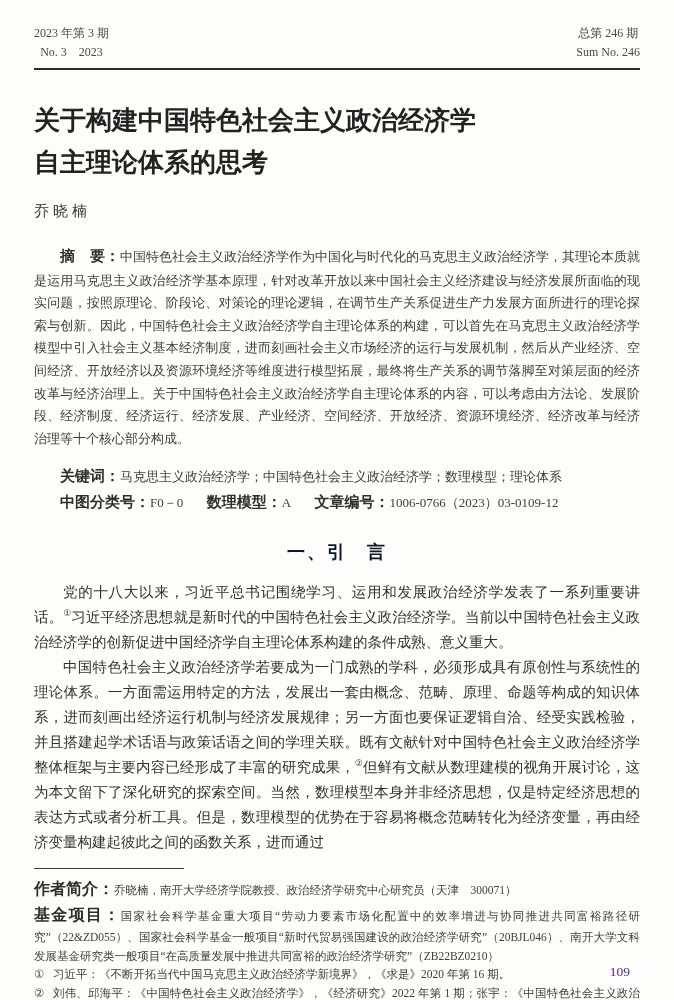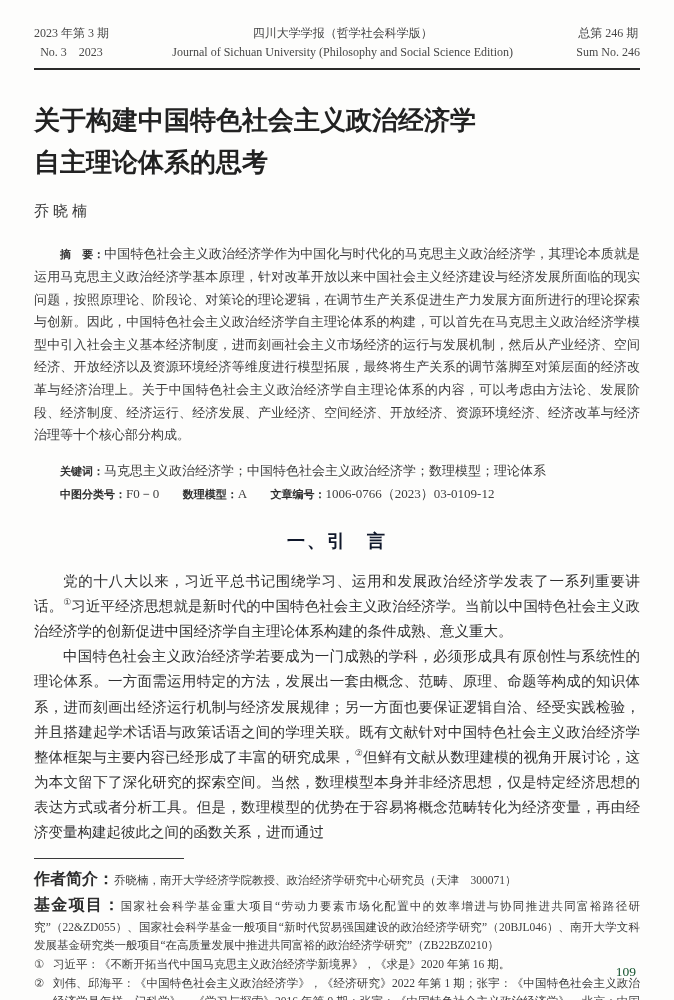--- a/index.html
+++ b/index.html
@@ -20,51 +20,47 @@
   .jheader .blk.center{flex:1;padding:0 8px;}
   .header-rule{border:none;border-top:2.5px solid #2a2a2a;margin:7px 0 0 0;}
   
   .column-tag{margin-top:20px;font-size:13px;font-weight:bold;font-style:italic;letter-spacing:1px;color:#383838;}
   
   .title{margin-top:30px;font-weight:bold;font-size:26px;line-height:1.62;color:#222;}
   .author{margin-top:18px;text-align:left;font-size:15px;letter-spacing:4px;color:#3a3a3a;}
   
   .abstract{margin-top:22px;font-size:13px;line-height:1.74;text-align:justify;text-indent:2em;color:#3c3c3c;}
   .meta-line{font-size:13px;line-height:1.74;text-indent:2em;text-align:justify;color:#3c3c3c;margin:0;}
-  .blabel{font-weight:bold;font-family:"Liberation Sans","DejaVu Sans",sans-serif;font-size:11px;color:#2e2e2e;}
+  .blabel{font-weight:bold;font-family:"Liberation Sans","DejaVu Sans",sans-serif;font-size:15px;color:#2e2e2e;}
   .clc-pair{margin-right:1.8em;white-space:nowrap;}
   .clc-pair:last-child{margin-right:0;}
   
   .section-heading{margin:24px 0 16px 0;text-align:center;font-weight:bold;font-size:18px;letter-spacing:2px;color:#0f172a;}
   .body-para{margin:0;font-size:14.5px;line-height:1.73;text-align:justify;text-indent:2em;color:#303030;}
   .body-para sup{font-size:9px;line-height:0;}
   
   .fn-divider{width:150px;border:none;border-top:1.5px solid #3a3a3a;margin:13px 0 7px 0;}
   .footnotes{font-size:11.5px;line-height:1.62;color:#3c3c3c;}
   .footnotes .blabel{font-size:16px;}
   .fn-line{margin:0;text-align:justify;}
   .fn-item{display:flex;}
   .fn-item .fn-marker{flex:0 0 19px;}
   .fn-item .fn-text{flex:1;text-align:justify;}
   
-  .page-number{position:absolute;right:38px;bottom:20px;font-size:13.5px;color:#14532d;}
+  .page-number{position:absolute;right:44px;bottom:20px;font-size:13.5px;color:#4c1d95;}
 </style>
 </head>
 <body>
 
 <div class="page">
 
   <div class="jheader">
     <div class="blk">
       <div>2023 年第 3 期</div>
       <div>No. 3　2023</div>
-    </div>
-    <div class="blk center">
-      <div>四川大学学报（哲学社会科学版）</div>
-      <div>Journal of Sichuan University (Philosophy and Social Science Edition)</div>
     </div>
     <div class="blk">
       <div>总第 246 期</div>
       <div>Sum No. 246</div>
     </div>
   </div>
   <hr class="header-rule">
 
 
   <div class="title">

